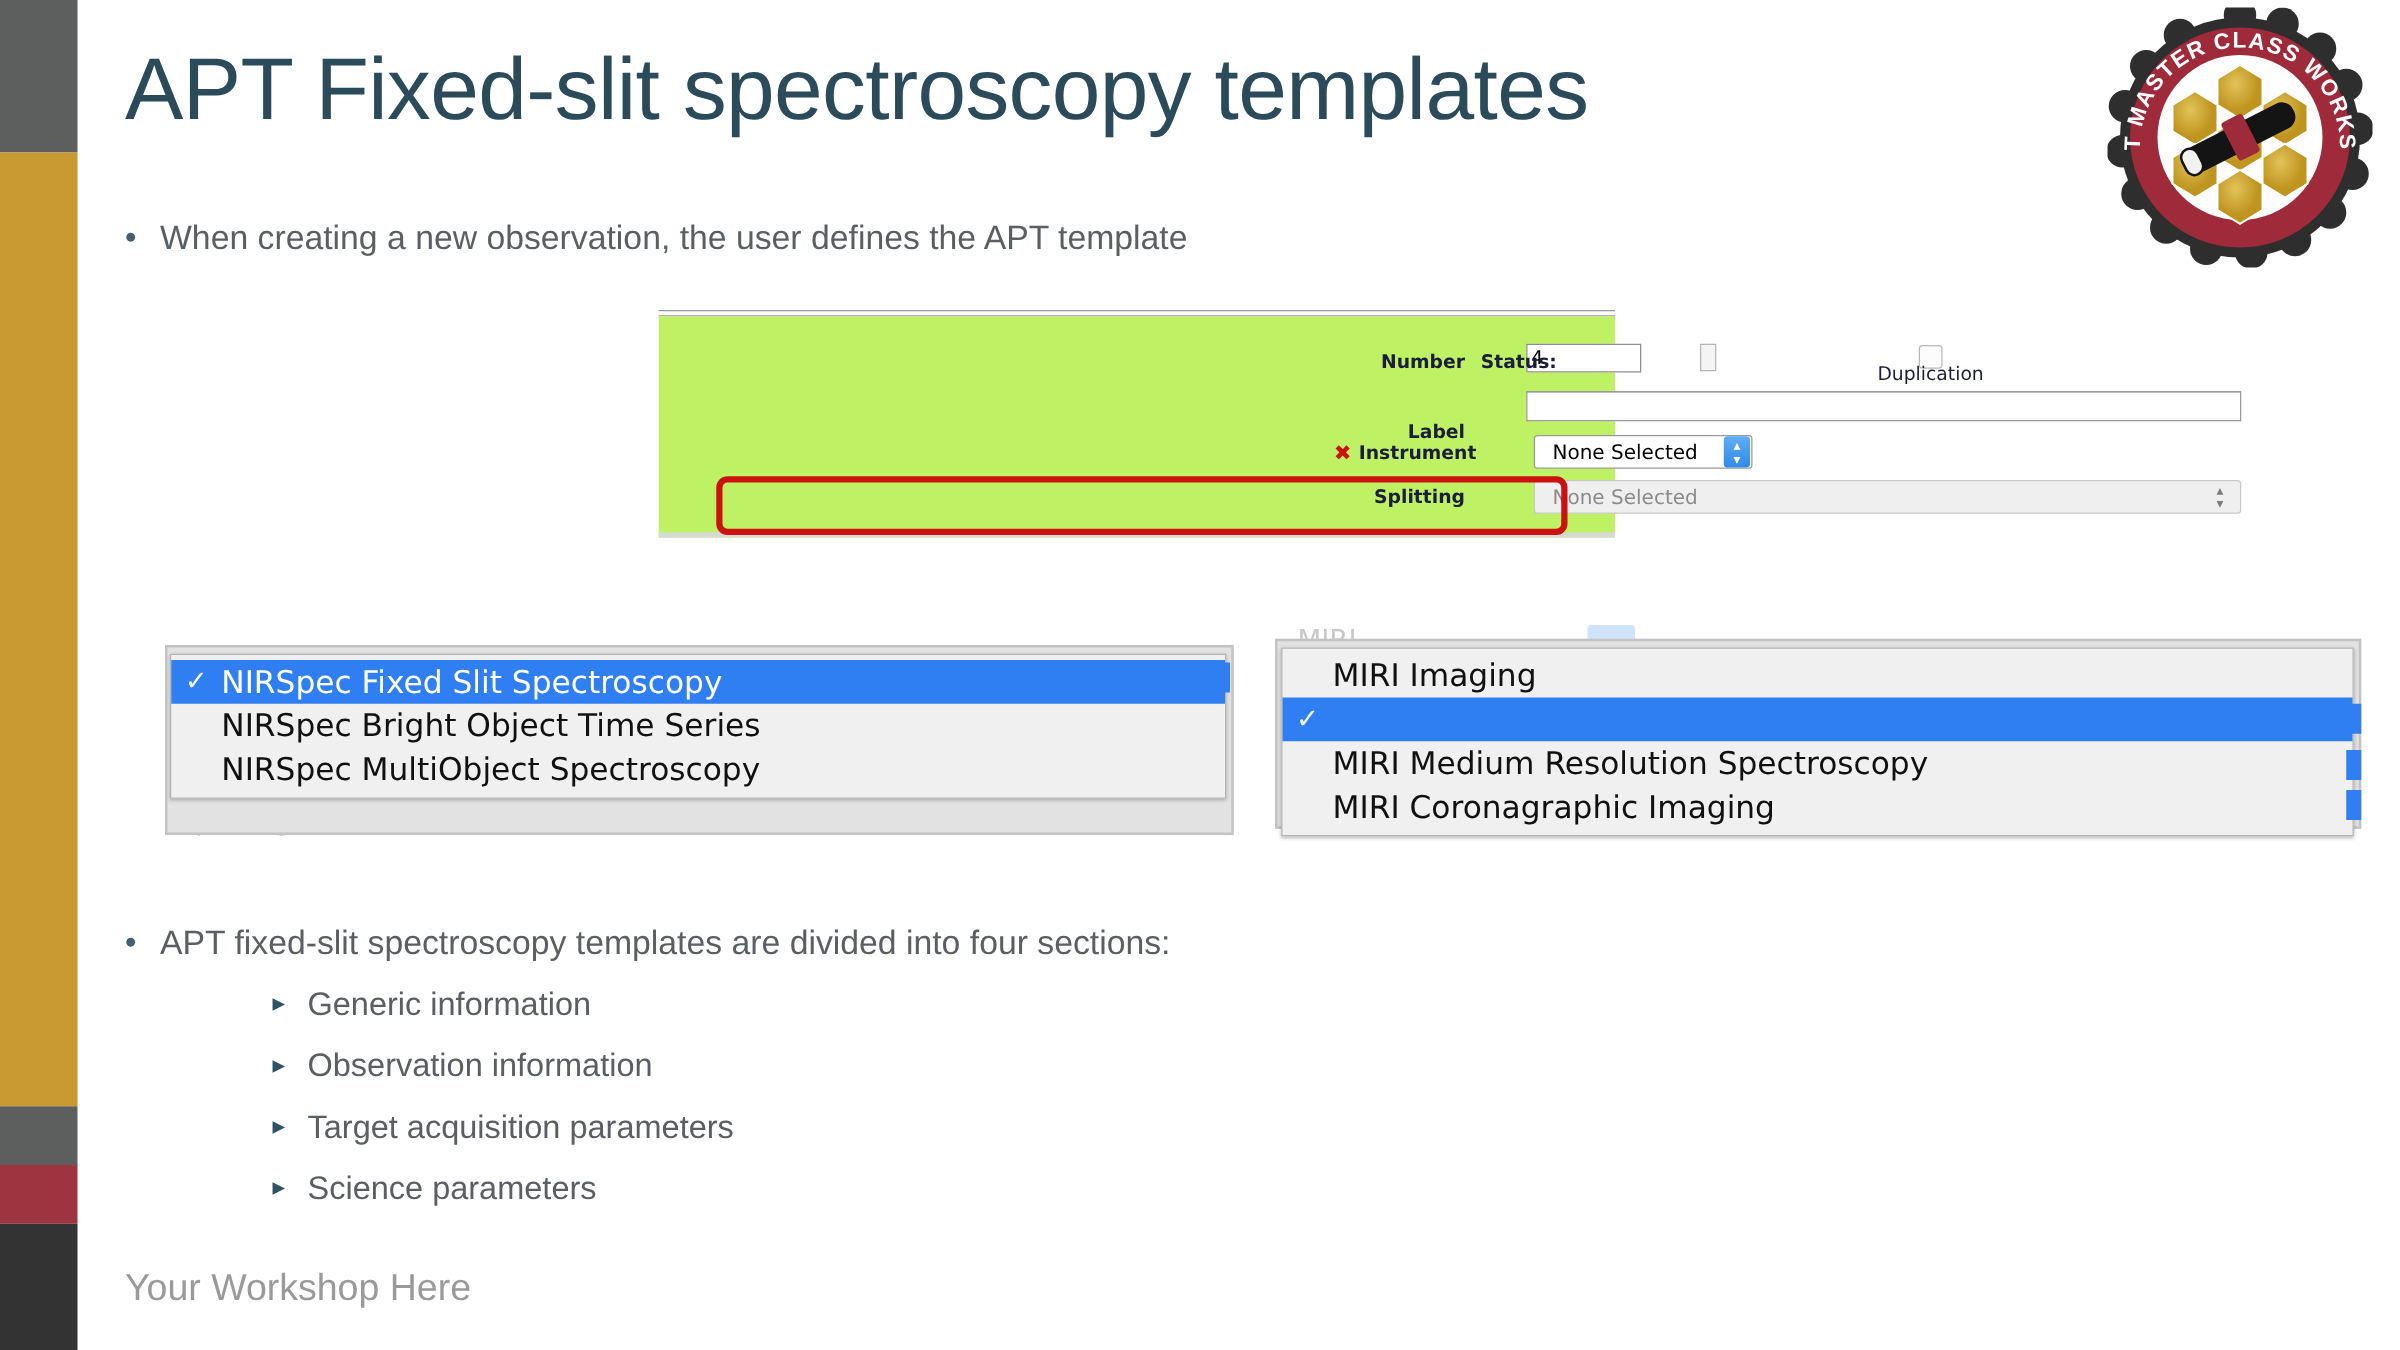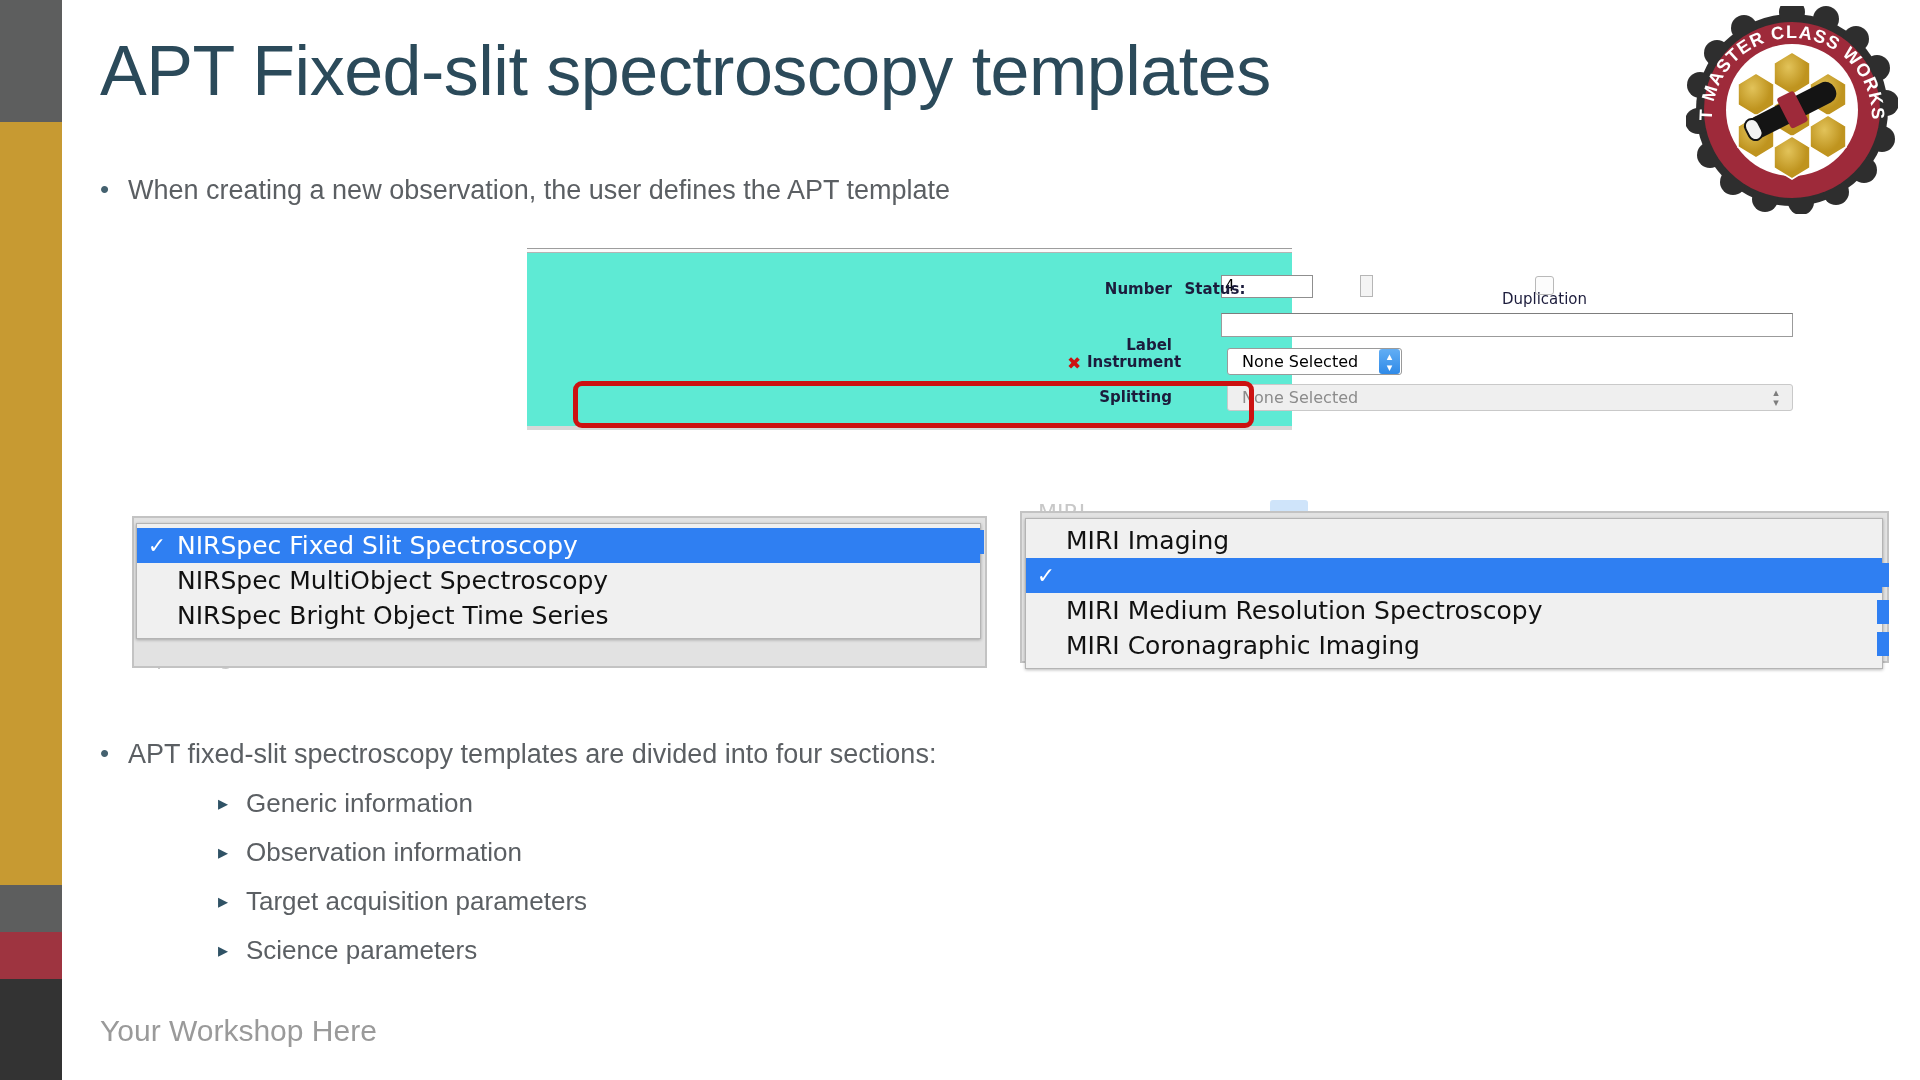--- a/index.html
+++ b/index.html
@@ -49,21 +49,21 @@
   .sub-4 { left: 218px; top: 935px; }
 
   .footer {
     position: absolute; left: 100px; top: 1012px;
     color: #9a9a9a; font-size: 30px; line-height: 38px;
   }
 
   
   .apt-form {
     position: absolute; left: 527px; top: 248px; width: 765px; height: 182px;
-    background: #5eead4;
+    background: #bef264;
     font-family: "DejaVu Sans", sans-serif;
   }
   .apt-form .rule-top {
     position: absolute; left: 0; top: 0; width: 765px; height: 5px;
     border-top: 1px solid #9d9d9d; border-bottom: 1px solid #b4b4b4;
     background: #fbfbfb;
   }
   .apt-form .rule-bottom {
     position: absolute; left: 0; bottom: 0; width: 765px; height: 4px;
     background: #d8d8d8;
@@ -295,25 +295,25 @@
   <div class="ghost-blue-box" style="left:1270px; top:500px; width:38px; height:22px;"></div>
 
   <div class="menu-frame" style="left:132px; top:516px; width:855px; height:152px;"></div>
   <div class="menu menu-nirspec">
     <div class="menu-item selected">
       <span class="tick">✓</span>
       <span>NIRSpec Fixed Slit Spectroscopy</span>
     </div>
     <div class="menu-item">
       <span class="tick"></span>
+      <span>NIRSpec Bright Object Time Series</span>
+    </div>
+    <div class="menu-item">
+      <span class="tick"></span>
       <span>NIRSpec MultiObject Spectroscopy</span>
-    </div>
-    <div class="menu-item">
-      <span class="tick"></span>
-      <span>NIRSpec Bright Object Time Series</span>
     </div>
   </div>
   <div class="menu-scroll-notch" style="left:972px; top:530px;"></div>
 
   <div class="menu-frame" style="left:1020px; top:511px; width:869px; height:152px;"></div>
   <div class="menu menu-miri">
     <div class="menu-item">
       <span class="tick"></span>
       <span>MIRI Imaging</span>
     </div>

